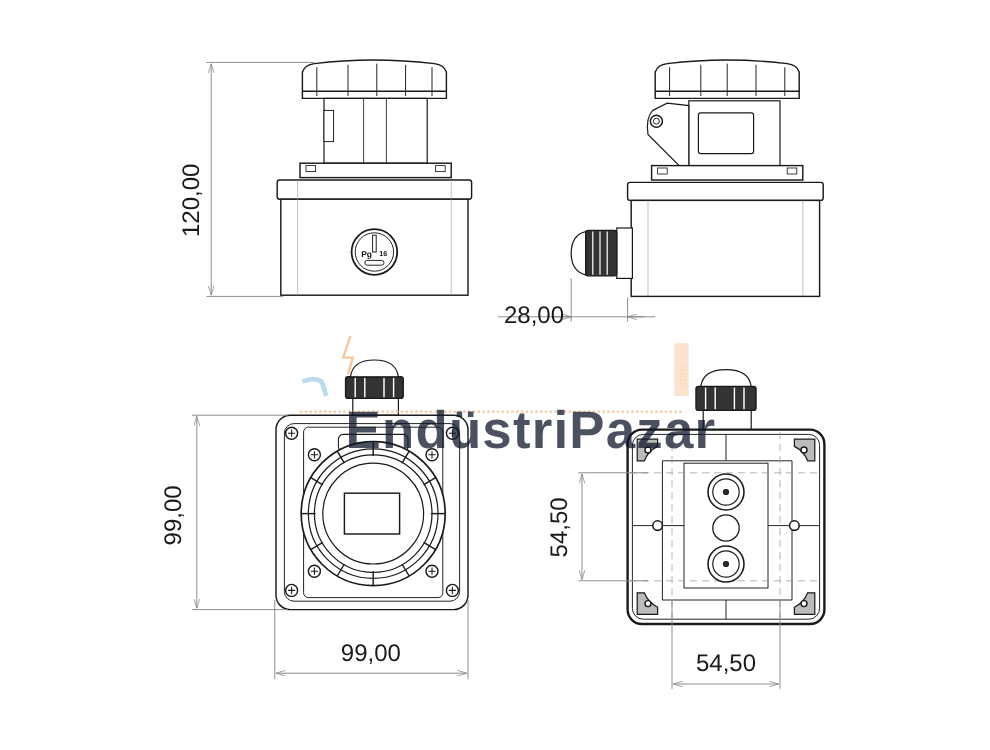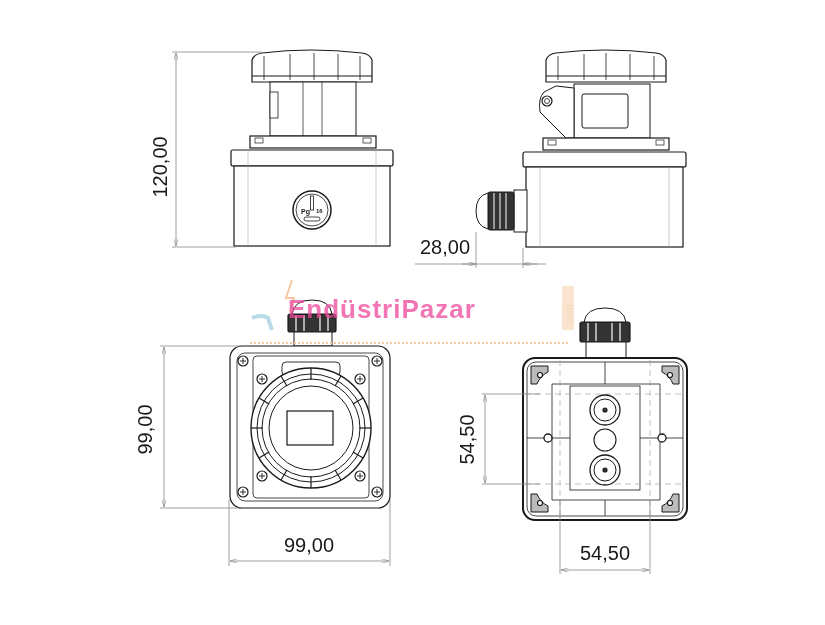--- a/index.html
+++ b/index.html
@@ -1,20 +1,20 @@
 <!DOCTYPE html>
 <html><head>
 <meta charset="utf-8">
 <style>
   html, body { margin:0; padding:0; background:#ffffff; }
   body { width:825px; height:625px; position:relative; overflow:hidden; font-family:"Liberation Sans", sans-serif; }
   svg { position:absolute; left:0; top:0; }
   .dim-label { position:absolute; font-family:"Liberation Sans", sans-serif; font-size:20px; color:#1a1a1a; white-space:nowrap; }
   .rot { transform-origin:center center; transform:rotate(-90deg); }
-  .wm { position:absolute; font-family:"Liberation Sans", sans-serif; font-weight:bold; color:#ec4899; opacity:0.75; font-size:26px; letter-spacing:1px; white-space:nowrap; }
+  .wm { position:absolute; font-family:"Liberation Sans", sans-serif; font-weight:bold; color:#0f172a; opacity:0.75; font-size:44px; letter-spacing:1px; white-space:nowrap;margin-top:40px; }
   .wm-com { position:absolute; font-family:"Liberation Sans", sans-serif; color:#f6d9b8; font-size:10px; transform:rotate(-90deg); transform-origin:left top; white-space:nowrap; }
 </style>
 </head>
 <body>
 
 <svg width="825" height="625" viewBox="0 0 825 625">
   <defs>
     <marker id="arr" viewBox="0 0 10 6" refX="10" refY="3" markerWidth="10" markerHeight="6" orient="auto-start-reverse">
       <path d="M0,0 L10,3 L0,6" fill="none" stroke="#888" stroke-width="0.8"></path>
     </marker>
@@ -232,17 +232,17 @@
   <line x1="250" y1="343" x2="570" y2="343" stroke="#f4c9a0" stroke-width="2" stroke-dasharray="2,2"></line>
   <path d="M252,318 Q262,314 268,318 L272,330" stroke="#9ccde0" stroke-width="4" fill="none" opacity="0.7"></path>
   <path d="M292,280 L286,298 L294,298 L290,312" stroke="#f4c9a0" stroke-width="2" fill="none"></path>
   <rect x="562" y="286" width="12" height="44" fill="#fbe4cf"></rect>
 </svg>
 
 <div class="wm" style="left:288px;top:294px;">EndüstriPazar</div>
 <div class="wm-com" style="left:564px;top:326px;">.com</div>
 
 <div class="dim-label rot" style="left:130px;top:156px;width:60px;text-align:center;">120,00</div>
-<div class="dim-label" style="left:420px;top:236px;">28,00</div>
+<div class="dim-label" style="left:420px;top:252px;">28,00</div>
 <div class="dim-label rot" style="left:120px;top:418px;width:50px;text-align:center;">99,00</div>
 <div class="dim-label" style="left:284px;top:534px;">99,00</div>
 <div class="dim-label rot" style="left:442px;top:428px;width:50px;text-align:center;">54,50</div>
 <div class="dim-label" style="left:580px;top:542px;">54,50</div>
 
 </body></html>

